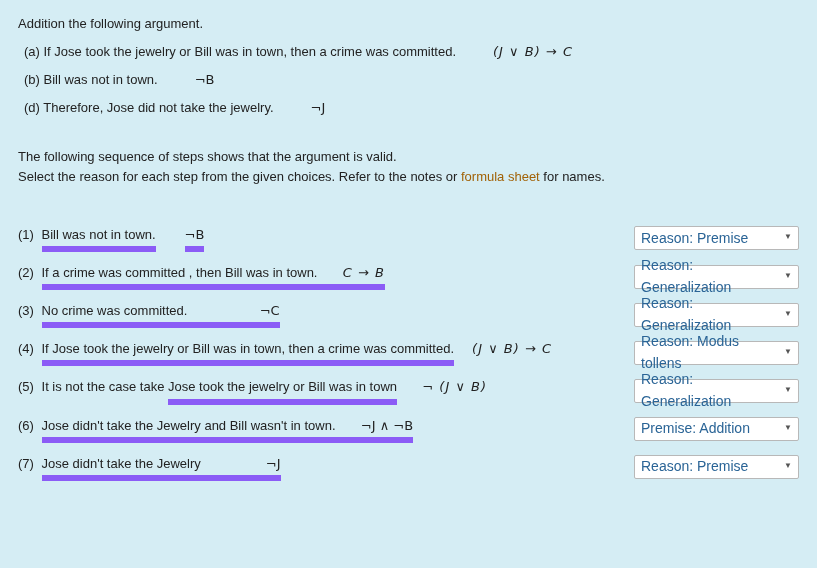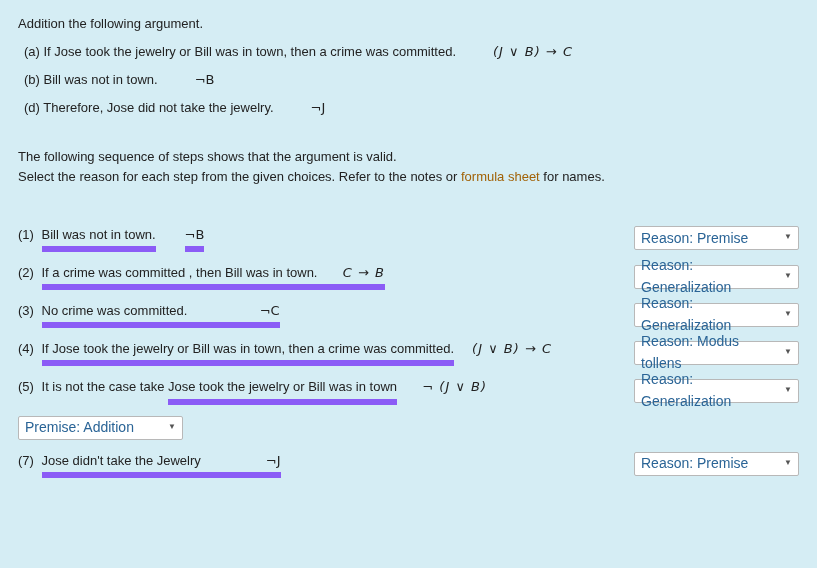--- a/index.html
+++ b/index.html
@@ -157,20 +157,30 @@
         <span>It is not the case take </span><span class="underlined">Jose took the jewelry or Bill was in town</span>
         &nbsp;&nbsp;&nbsp;&nbsp;&nbsp;&nbsp;<span class="sym">¬ (J ∨ B)</span>
       </span>
     </div>
     <div class="reason-select">
       <span>Reason: Generalization</span>
     </div>
   </div>
 
   <div class="q-row">
+    <div class="q-text">
+      <span>
+        <span class="num">(6) </span>
+        <span class="underlined">
+          <span>Jose didn't take the Jewelry and Bill wasn't in town.</span>
+          &nbsp;&nbsp;&nbsp;&nbsp;&nbsp;
+          <span class="neg">¬J ∧ ¬B</span>
+        </span>
+      </span>
+    </div>
     <div class="reason-select">
       <span>Premise: Addition</span>
     </div>
   </div>
 
   <div class="q-row">
     <div class="q-text">
       <span>
         <span class="num">(7)</span>
         <span class="underlined">

